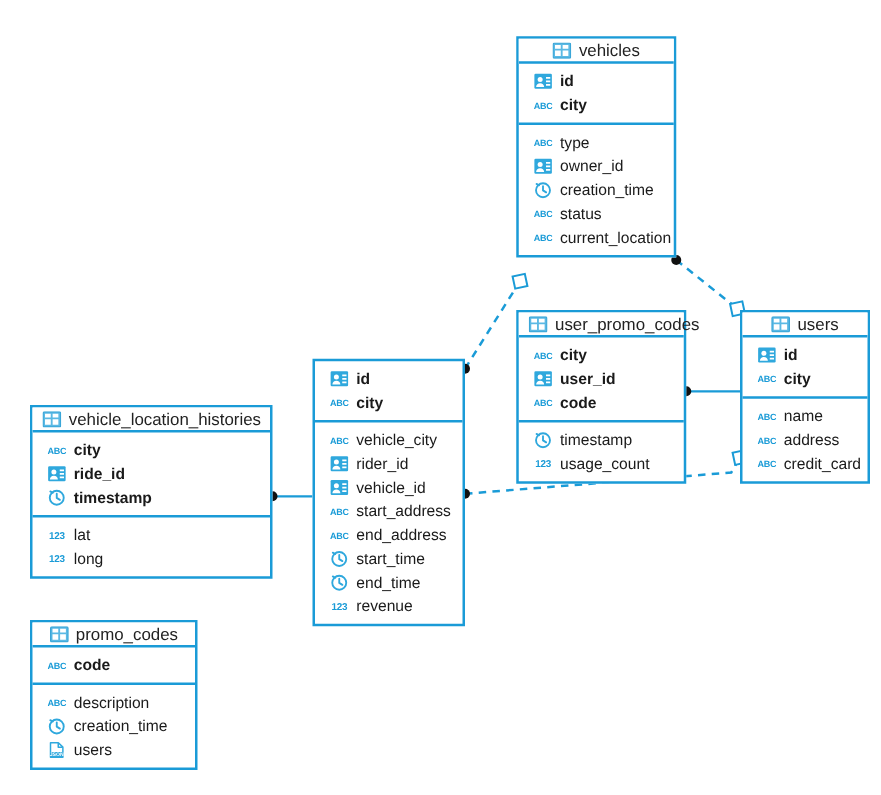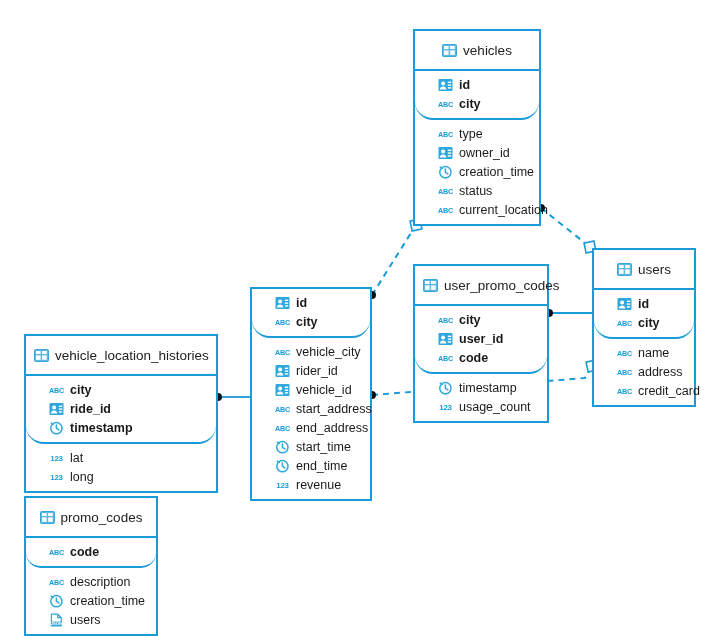--- a/index.html
+++ b/index.html
@@ -21,33 +21,32 @@
 
   .table {
     position: absolute;
     background: #ffffff;
     border: 2px solid #1a9bd7;
     z-index: 2;
   }
   .tbl-header {
     display: flex; align-items: center;
     gap: 6px;
-    height: 40px;
+    height: 20px;
     padding: 0 8px;
     border-bottom: 2px solid #1a9bd7;
     font-size: 13.5px;
     color: #222222;
     background: #ffffff;
   }
   .tbl-header.center { justify-content: center; }
   .tbl-header.left { justify-content: flex-start; }
 
   .sec {
-    padding: 4px 0 5px 16px;
-    border-radius: 18px;
+    padding: 4px 0 5px 5px;
   }
   .sec.keys { border-bottom: 2px solid #1a9bd7; }
 
   .fld {
     display: flex; align-items: center;
     gap: 6px;
     height: 19px;
     padding: 0 7px;
     font-size: 12.5px;
     color: #1a1a1a;
@@ -156,21 +155,21 @@
             <span>status</span>
           </div>
           <div class="fld">
             <svg class="ico ico-field" viewBox="0 0 17 14">
     <text x="8.5" y="10.4" font-family="'Liberation Sans',sans-serif" font-size="8.2" font-weight="bold" fill="#1a9bd7" text-anchor="middle" letter-spacing="-0.2">ABC</text>
   </svg>
             <span>current_location</span>
           </div>
         </div>
       </div>
-      <div class="table" style="left: 413px; top: 264px; width: 136px;">
+      <div class="table" style="left: 413px; top: 248px; width: 136px;">
         <div class="tbl-header left">
           <svg class="ico ico-table" viewBox="0 0 15 13">
     <rect x="0.5" y="0.5" width="14" height="12" rx="1" fill="#5bb9e4" stroke="#3aa6d8"></rect>
     <rect x="2" y="2" width="4.6" height="3" fill="#ffffff"></rect>
     <rect x="8.1" y="2" width="4.6" height="3" fill="#ffffff"></rect>
     <rect x="2" y="6.4" width="4.6" height="4.4" fill="#ffffff"></rect>
     <rect x="8.1" y="6.4" width="4.6" height="4.4" fill="#ffffff"></rect>
   </svg>
           <span>user_promo_codes</span>
         </div>
@@ -345,21 +344,21 @@
             <span>end_time</span>
           </div>
           <div class="fld">
             <svg class="ico ico-field" viewBox="0 0 17 14">
     <text x="8.5" y="10.2" font-family="'Liberation Sans',sans-serif" font-size="9" font-weight="bold" fill="#1a9bd7" text-anchor="middle" letter-spacing="-0.3">123</text>
   </svg>
             <span>revenue</span>
           </div>
         </div>
       </div>
-      <div class="table" style="left: 24px; top: 334px; width: 194px;">
+      <div class="table" style="left: 24px; top: 324px; width: 194px;">
         <div class="tbl-header left">
           <svg class="ico ico-table" viewBox="0 0 15 13">
     <rect x="0.5" y="0.5" width="14" height="12" rx="1" fill="#5bb9e4" stroke="#3aa6d8"></rect>
     <rect x="2" y="2" width="4.6" height="3" fill="#ffffff"></rect>
     <rect x="8.1" y="2" width="4.6" height="3" fill="#ffffff"></rect>
     <rect x="2" y="6.4" width="4.6" height="4.4" fill="#ffffff"></rect>
     <rect x="8.1" y="6.4" width="4.6" height="4.4" fill="#ffffff"></rect>
   </svg>
           <span>vehicle_location_histories</span>
         </div>

